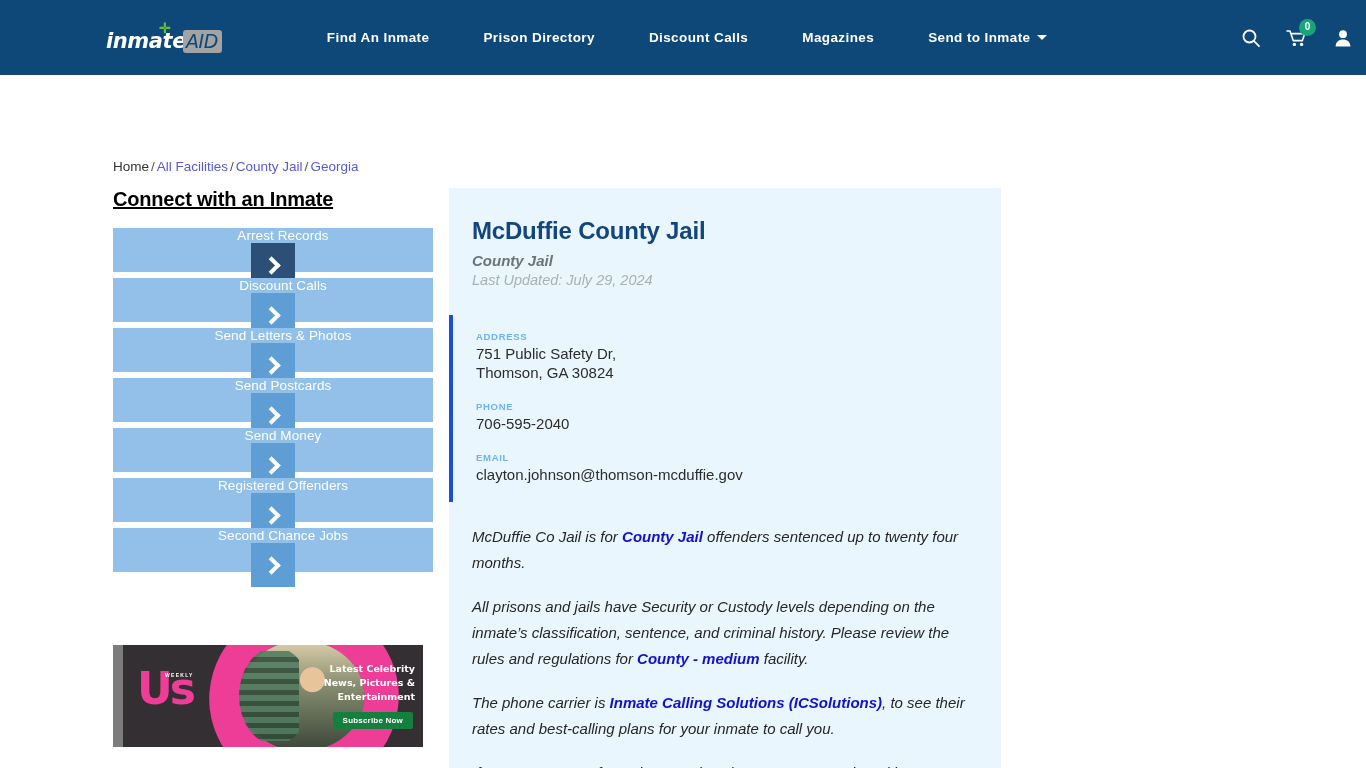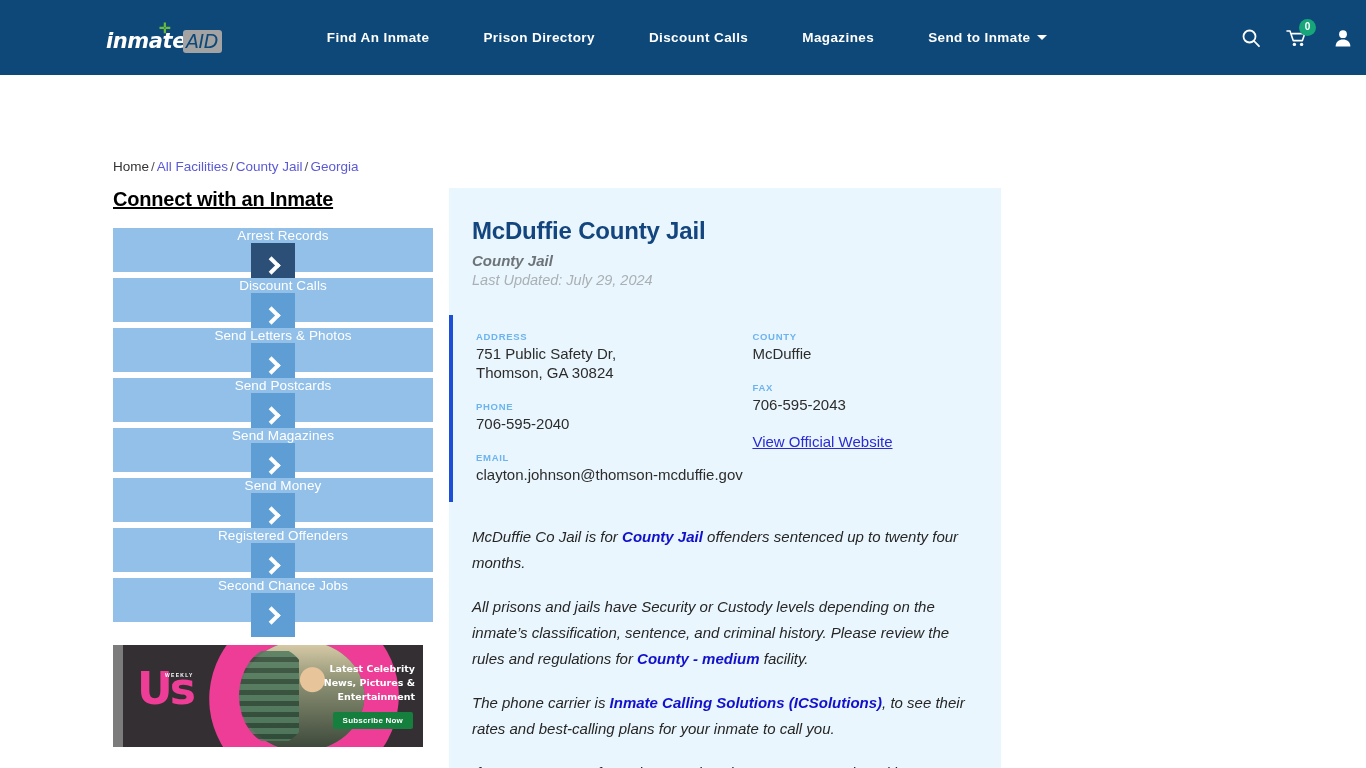--- a/index.html
+++ b/index.html
@@ -409,26 +409,20 @@
           <span class="chev"></span>
         </span>
     </div>
     <div class="side-btn">
       <span class="side-btn-label">Send Postcards</span>
       <span class="side-btn-arrow">
           <span class="chev"></span>
         </span>
     </div>
     <div class="side-btn">
-      <span class="side-btn-label">Send Magazines</span>
-      <span class="side-btn-arrow">
-          <span class="chev"></span>
-        </span>
-    </div>
-    <div class="side-btn">
       <span class="side-btn-label">Send Money</span>
       <span class="side-btn-arrow">
           <span class="chev"></span>
         </span>
     </div>
     <div class="side-btn">
       <span class="side-btn-label">Registered Offenders</span>
       <span class="side-btn-arrow">
           <span class="chev"></span>
         </span>
@@ -466,29 +460,20 @@
           <span>Thomson, GA 30824</span>
         </div>
 
         <div class="info-label">PHONE</div>
         <div class="info-value">706-595-2040</div>
 
         <div class="info-label">EMAIL</div>
         <div class="info-value last">clayton.johnson@thomson-mcduffie.gov</div>
       </div>
 
-      <div class="info-col right">
-        <div class="info-label">COUNTY</div>
-        <div class="info-value">McDuffie</div>
-
-        <div class="info-label">FAX</div>
-        <div class="info-value">706-595-2043</div>
-
-        <a class="info-link">View Official Website</a>
-      </div>
     </div>
 
     <div class="body-copy">
       <p><span>McDuffie Co Jail is for </span><span class="hl">County Jail</span><span> offenders sentenced up to twenty four months.</span></p>
 
       <p><span>All prisons and jails have Security or Custody levels depending on the inmate’s classification, sentence, and criminal history. Please review the rules and regulations for </span><span class="hl">County - medium</span><span> facility.</span></p>
 
       <p><span>The phone carrier is </span><span class="hl">Inmate Calling Solutions (ICSolutions)</span><span>, to see their rates and best-calling plans for your inmate to call you.</span></p>
 
       <p><span>If you are unsure of your inmate's location, you can search and locate your inmate by typing in their last name, first name or first initial, and/or the offender ID number to get their accurate information immediately </span></p>

